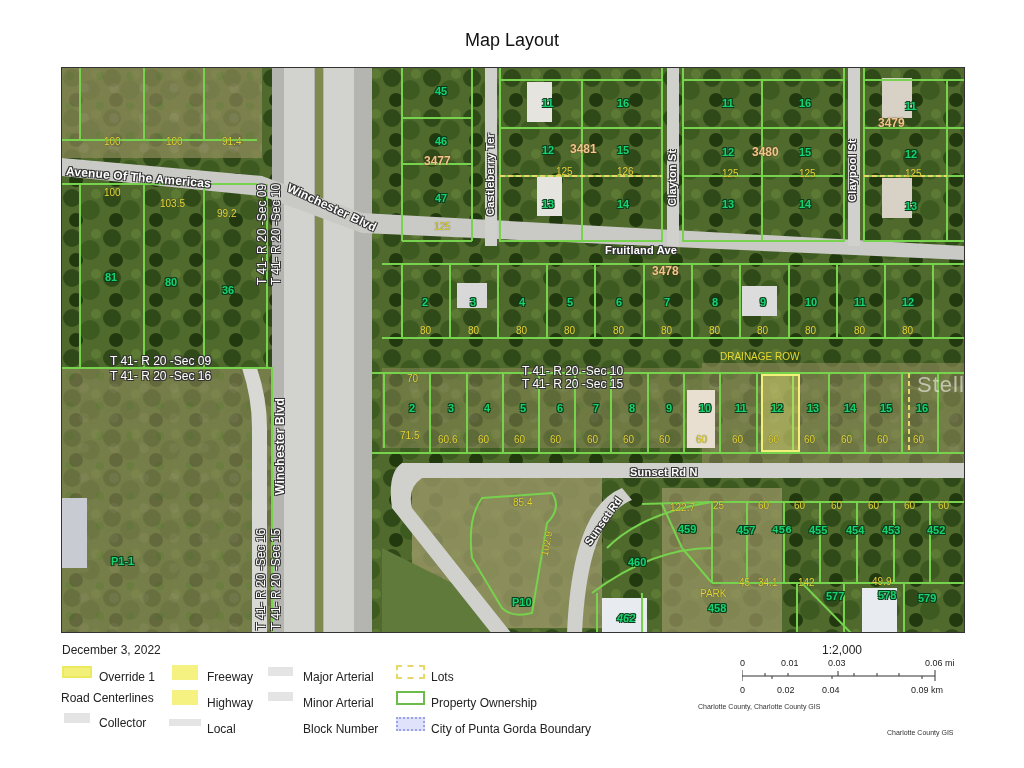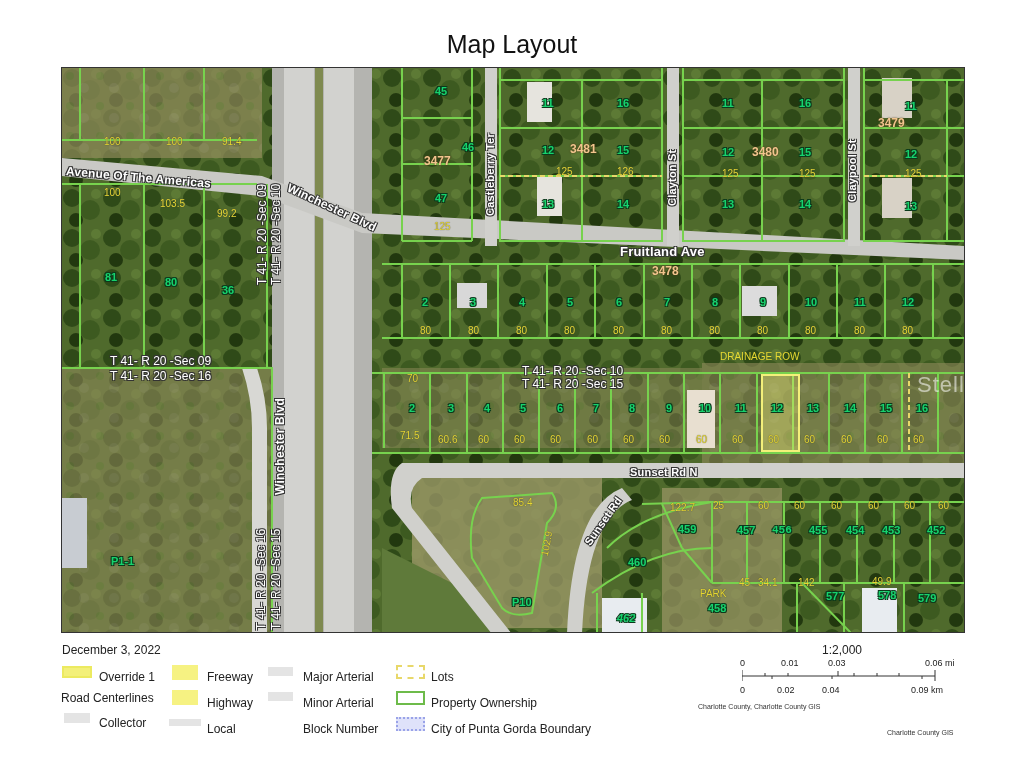--- a/index.html
+++ b/index.html
@@ -1,18 +1,18 @@
 <!DOCTYPE html>
 <html><head>
 <meta charset="utf-8">
 <style>
   * { box-sizing: border-box; margin: 0; padding: 0; }
   html, body { width: 1024px; height: 768px; background: #ffffff; overflow: hidden; }
   body { position: relative; font-family: "Liberation Sans", sans-serif; color: #222; }
-  .title { position: absolute; left: 0; width: 1024px; top: 30px; text-align: center; font-size: 25px; color: #111; }
+  .title { position: absolute; left: 0; width: 1024px; top: 30px; text-align: center; font-size: 18px; color: #111; }
   .map-frame { position: absolute; left: 61px; top: 67px; width: 904px; height: 566px; border: 1px solid #333; overflow: hidden; background: #6f7a45; }
   .map-frame svg { position: absolute; left: 0; top: 0; }
   .road-lbl { position: absolute; white-space: nowrap; font-weight: bold; font-size: 12px; color: #fff;
     text-shadow: -1px -1px 0 #333, 1px -1px 0 #333, -1px 1px 0 #333, 1px 1px 0 #333; letter-spacing: 0.2px; }
   .parcel { position: absolute; font-size: 11px; font-weight: bold; color: #16d36d;
     text-shadow: -1px -1px 0 #0b3a1c, 1px -1px 0 #0b3a1c, -1px 1px 0 #0b3a1c, 1px 1px 0 #0b3a1c; }
   .dim { position: absolute; font-size: 10px; color: #e6d832; text-shadow: 0 0 1px #333; }
   .block { position: absolute; font-size: 12px; font-weight: bold; color: #f2c58e; text-shadow: 0 0 2px #4a2e10; }
   .sec { position: absolute; font-size: 12px; color: #fff; text-shadow: -1px -1px 0 #333, 1px -1px 0 #333, -1px 1px 0 #333, 1px 1px 0 #333; white-space: nowrap; }
   .watermark { position: absolute; font-size: 22px; color: rgba(255,255,255,0.55); letter-spacing: 1px; }
@@ -189,21 +189,21 @@
 
     <rect x="700" y="307" width="37" height="76" fill="#f3f07a" fill-opacity="0.35" stroke="#f3f07a" stroke-width="2"></rect>
   </svg>
 
   <div class="road-lbl" style="left:4px;top:96px;transform:rotate(5deg);transform-origin:left;">Avenue Of The Americas</div>
   <div class="road-lbl" style="left:226px;top:112px;transform:rotate(25deg);transform-origin:left;"><span>Winchester Blvd</span></div>
   <div class="road-lbl" style="left:218px;top:420px;transform:rotate(-90deg);transform-origin:left;">Winchester Blvd</div>
   <div class="road-lbl" style="left:428px;top:142px;font-size:11px;transform:rotate(-90deg);transform-origin:left;">Castleberry Ter</div>
   <div class="road-lbl" style="left:610px;top:132px;font-size:11px;transform:rotate(-90deg);transform-origin:left;">Clayton St</div>
   <div class="road-lbl" style="left:790px;top:128px;font-size:11px;transform:rotate(-90deg);transform-origin:left;">Claypool St</div>
-  <div class="road-lbl" style="left:558px;top:176px;font-size:13px;">Fruitland Ave</div>
+  <div class="road-lbl" style="left:543px;top:176px;font-size:11px;">Fruitland Ave</div>
   <div class="road-lbl" style="left:568px;top:398px;font-size:11px;">Sunset Rd N</div>
   <div class="road-lbl" style="left:525px;top:470px;font-size:11px;transform:rotate(-55deg);transform-origin:left;">Sunset Rd</div>
 
   <div class="sec" style="left:200px;top:210px;transform:rotate(-90deg);transform-origin:left;">T 41- R 20 -Sec 09</div>
   <div class="sec" style="left:214px;top:210px;transform:rotate(-90deg);transform-origin:left;">T 41- R 20 -Sec 10</div>
   <div class="sec" style="left:48px;top:286px;">T 41- R 20 -Sec 09</div>
   <div class="sec" style="left:48px;top:301px;">T 41- R 20 -Sec 16</div>
   <div class="sec" style="left:460px;top:296px;">T 41- R 20 -Sec 10</div>
   <div class="sec" style="left:460px;top:309px;">T 41- R 20 -Sec 15</div>
   <div class="sec" style="left:199px;top:555px;transform:rotate(-90deg);transform-origin:left;">T 41- R 20 -Sec 16</div>
@@ -212,21 +212,21 @@
   <div class="block" style="left:362px;top:86px;">3477</div>
   <div class="block" style="left:508px;top:74px;">3481</div>
   <div class="block" style="left:690px;top:77px;">3480</div>
   <div class="block" style="left:816px;top:48px;">3479</div>
   <div class="block" style="left:590px;top:196px;">3478</div>
 
   <div class="drainage" style="left:658px;top:283px;">DRAINAGE ROW</div>
   <div class="watermark" style="left:855px;top:304px;">StellarMLS</div>
 
   <div class="parcel" style="left:373px;top:17px;">45</div>
-  <div class="parcel" style="left:373px;top:73px;margin-left:27px;">46</div>
+  <div class="parcel" style="left:373px;top:67px;">46</div>
   <div class="parcel" style="left:373px;top:124px;">47</div>
 
   <div class="parcel" style="left:480px;top:29px;">11</div>
   <div class="parcel" style="left:555px;top:29px;">16</div>
   <div class="parcel" style="left:480px;top:76px;">12</div>
   <div class="parcel" style="left:555px;top:76px;">15</div>
   <div class="parcel" style="left:480px;top:130px;">13</div>
   <div class="parcel" style="left:555px;top:130px;">14</div>
 
   <div class="parcel" style="left:660px;top:29px;">11</div>

